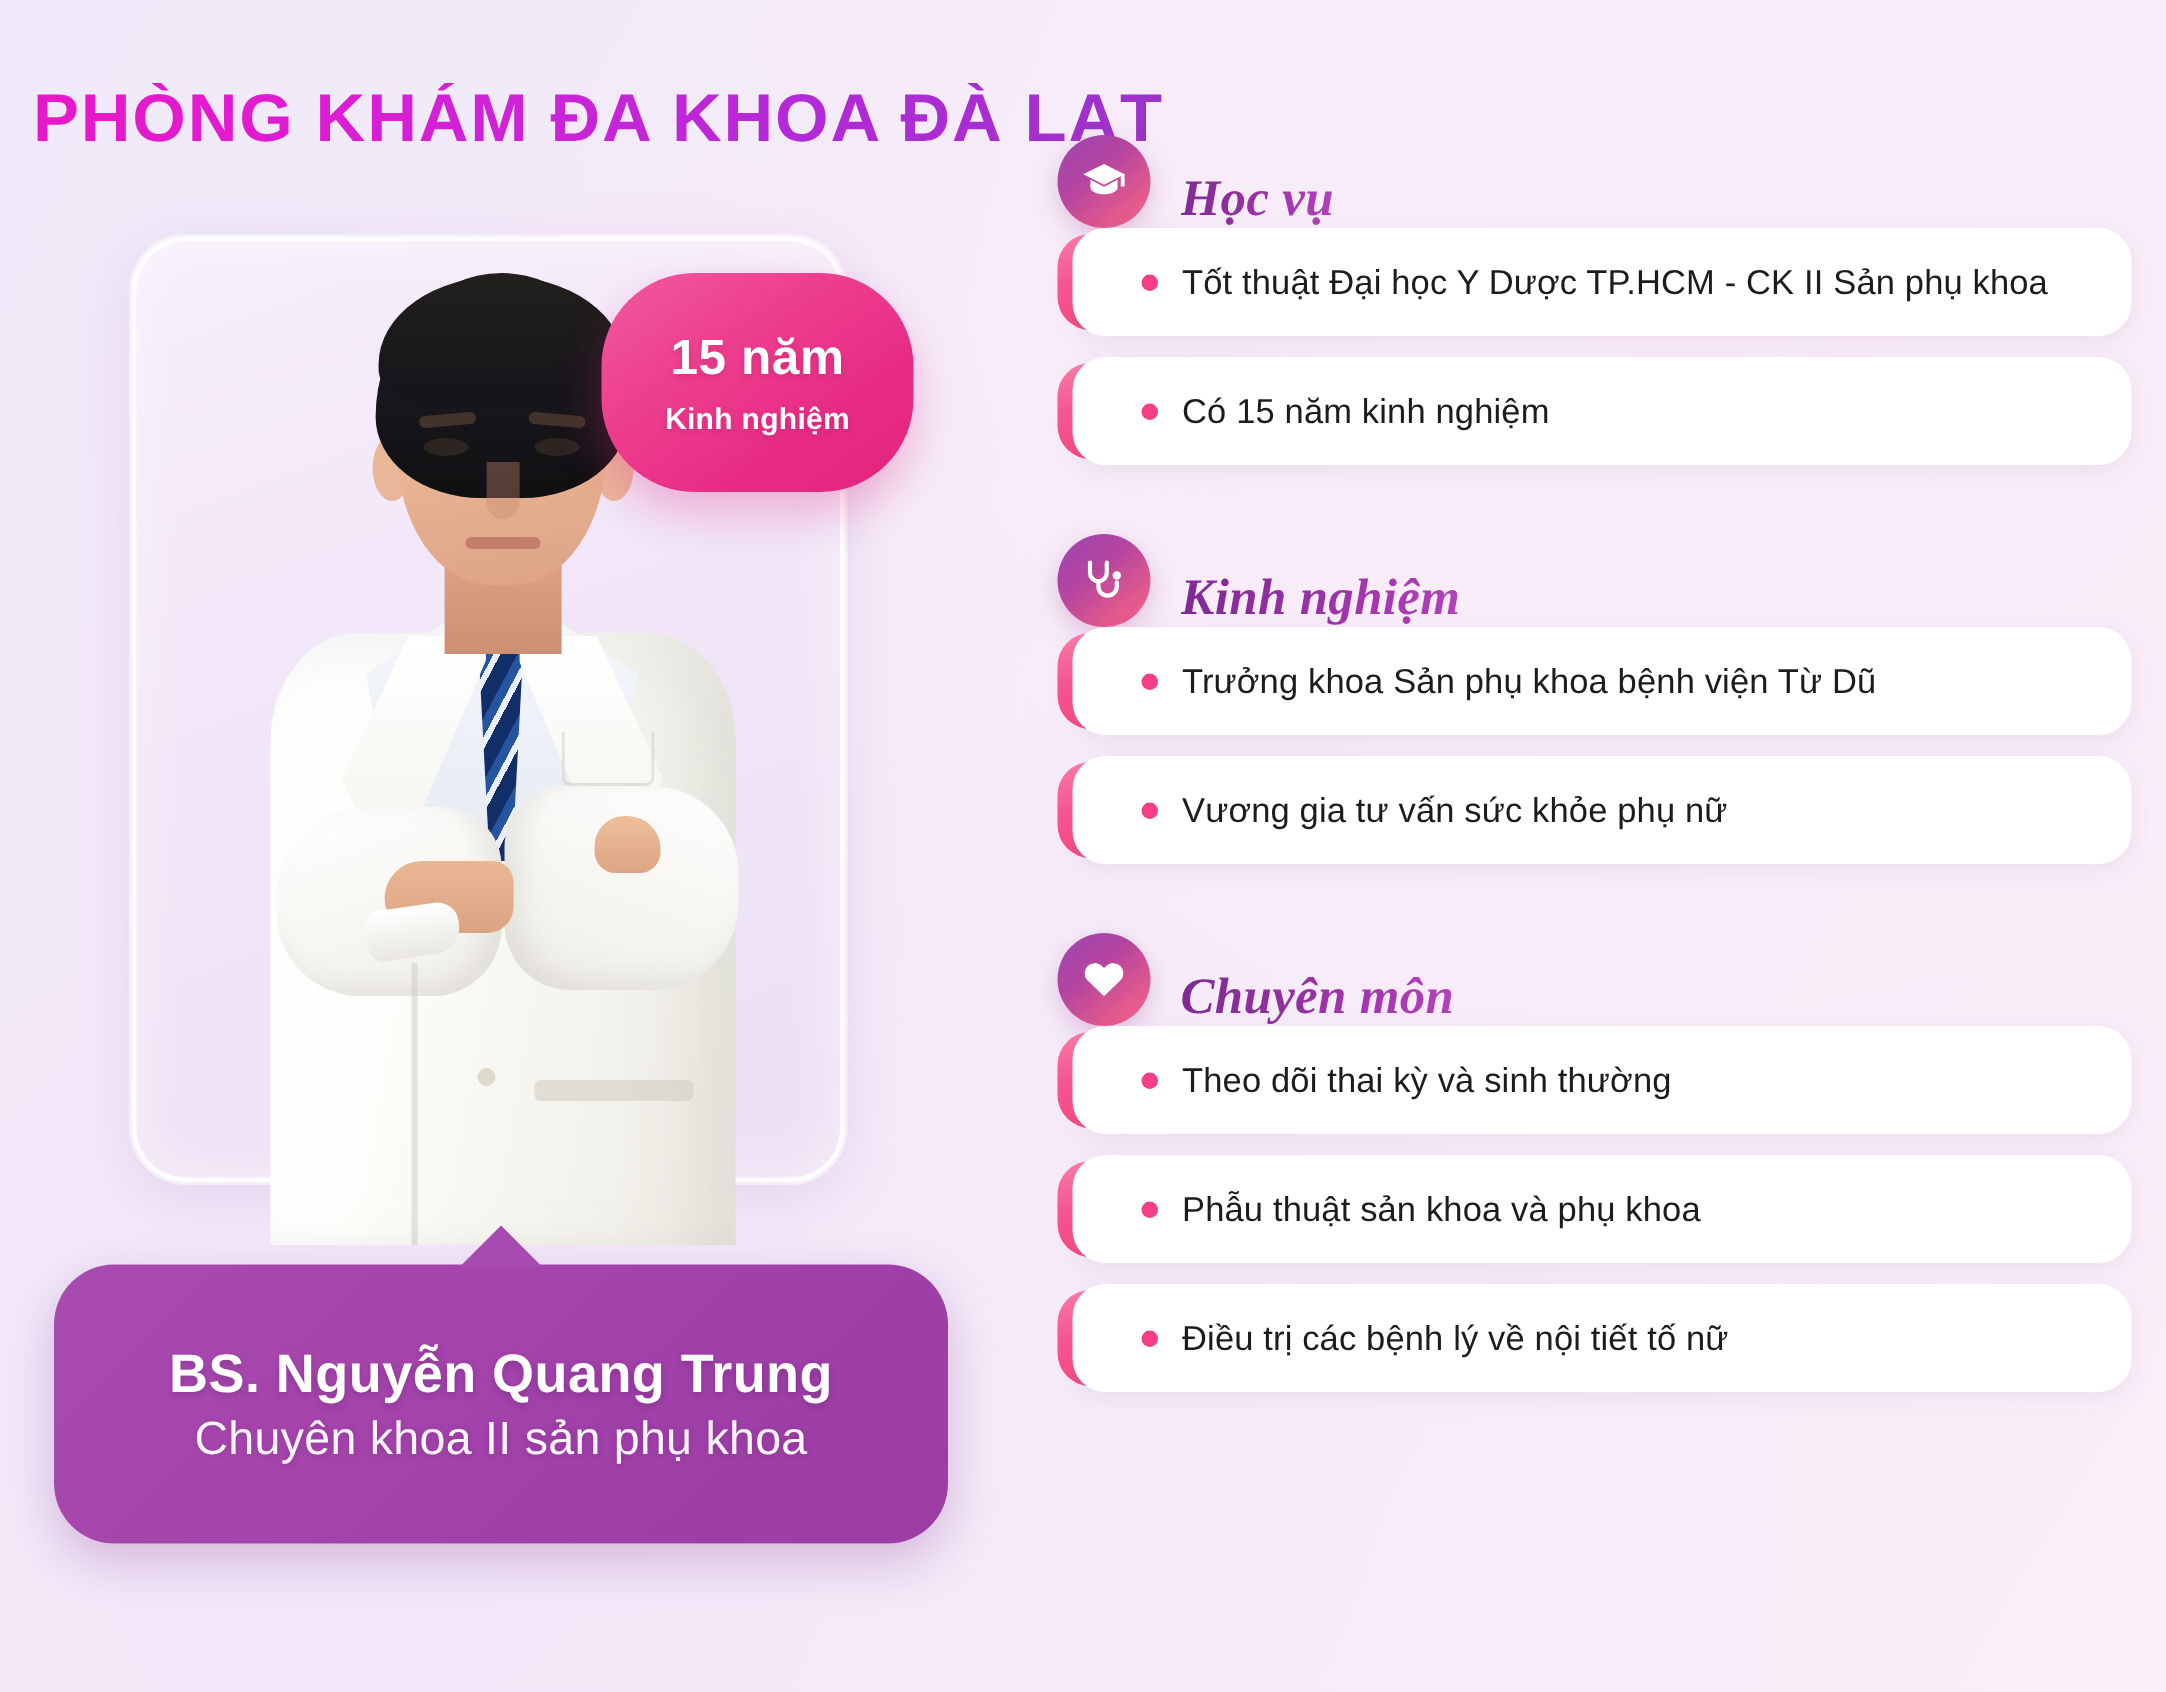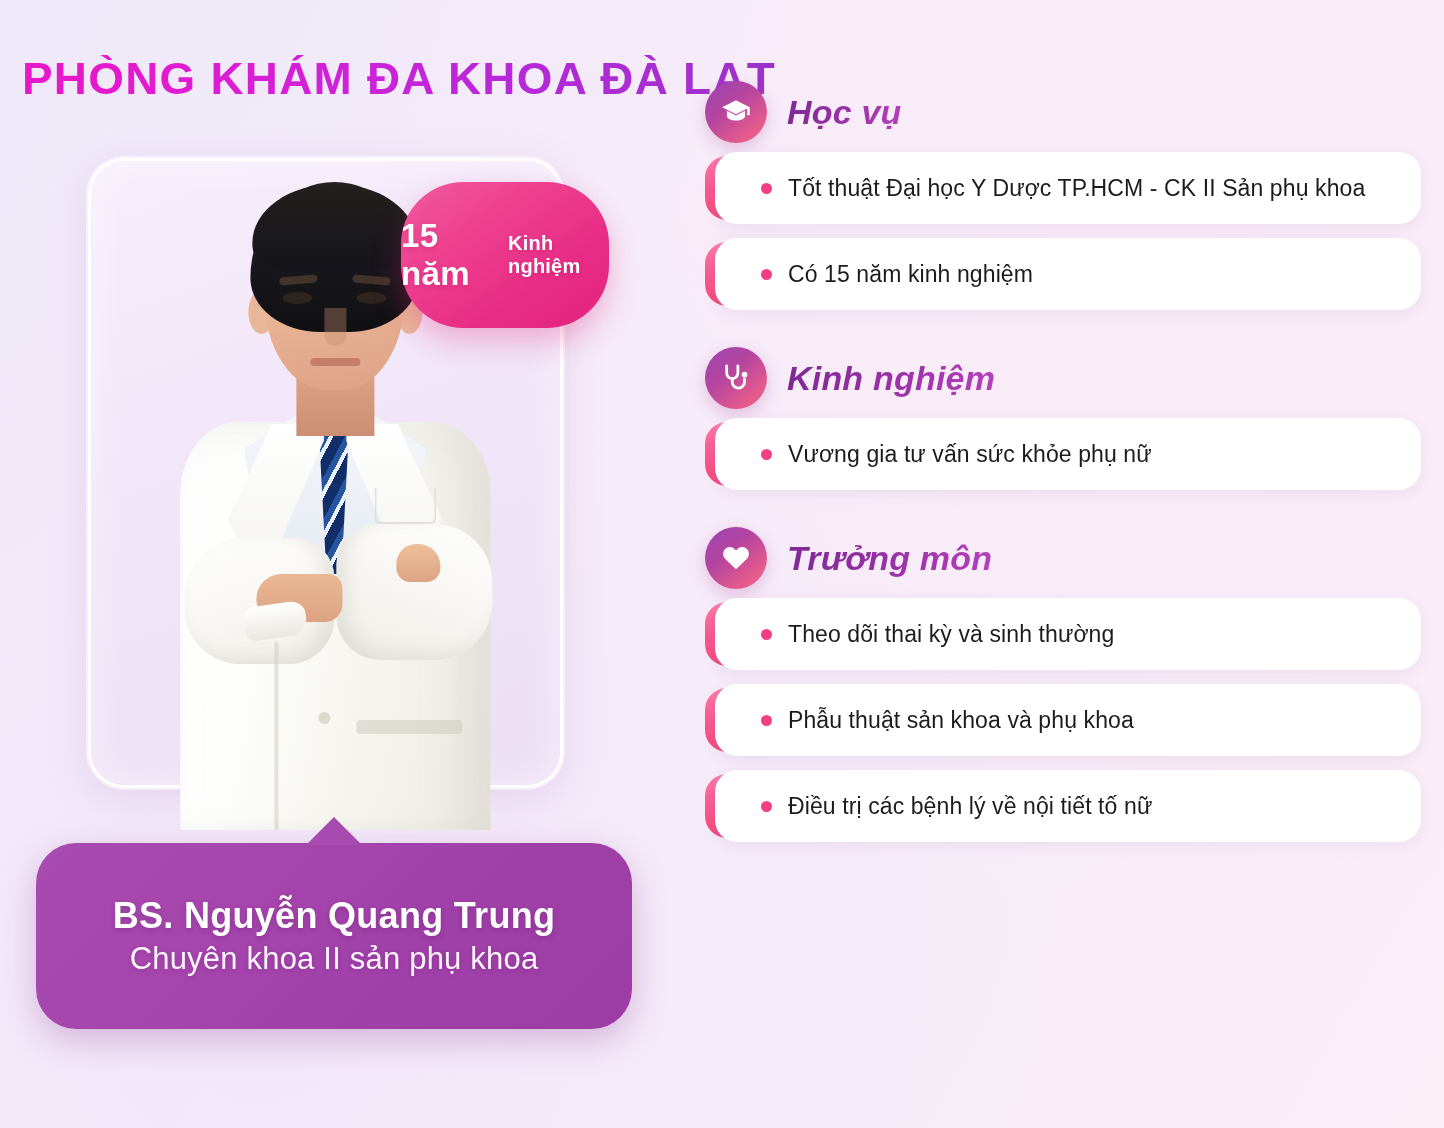--- a/index.html
+++ b/index.html
@@ -227,20 +227,21 @@
   .years-badge {
     position: absolute;
     left: 401px;
     top: 182px;
     width: 208px;
     height: 146px;
     border-radius: 62px;
     background: linear-gradient(145deg, #f05a9e 0%, #ee3f8f 35%, #e82c86 68%, #e4237f 100%);
     box-shadow: 0 14px 30px rgba(226,40,130,0.30);
     display: flex;
+    flex-direction: column;
     align-items: center;
     justify-content: center;
     gap: 12px;
   }
   .years-badge .yb-num {
     color: #ffffff;
     font-size: 33px;
     font-weight: bold;
     letter-spacing: .4px;
     text-shadow: 0 2px 4px rgba(150,10,80,.25);
@@ -298,23 +299,24 @@
     position: absolute;
     left: 705px;
     top: 72px;
     width: 716px;
   }
 
   .section { margin-bottom: 6px; }
 
   .section-head {
     display: flex;
-    align-items: center;
+    align-items: flex-end;
     gap: 20px;
     height: 80px;
+    font-family: Liberation Serif, serif;
   }
   .sec-icon {
     width: 62px;
     height: 62px;
     border-radius: 50%;
     background: linear-gradient(140deg, #9c44b4 0%, #b5459f 40%, #e45a8d 78%, #f2628a 100%);
     box-shadow: 0 6px 16px rgba(170,70,150,0.26);
     display: flex;
     align-items: center;
     justify-content: center;
@@ -473,34 +475,41 @@
             <circle cx="18.4" cy="9.5" r="2.1" fill="#ffffff" stroke="none"></circle>
           </svg>
         </span>
         <span class="sec-title">Kinh nghiệm</span>
       </div>
       <div class="item-list">
         <div class="item">
           <span class="accent"></span>
           <div class="card">
             <span class="bullet"></span>
+            <span class="txt">Trưởng khoa Sản phụ khoa bệnh viện Từ Dũ</span>
+          </div>
+        </div>
+        <div class="item">
+          <span class="accent"></span>
+          <div class="card">
+            <span class="bullet"></span>
             <span class="txt">Vương gia tư vấn sức khỏe phụ nữ</span>
           </div>
         </div>
       </div>
     </div>
 
     <div class="section sec-chuyenmon">
       <div class="section-head">
         <span class="sec-icon">
           <svg viewBox="0 0 24 24" fill="#ffffff" aria-hidden="true">
             <path d="M12 20.4 3.6 12.3a5.1 5.1 0 0 1 7.2-7.2l1.2 1.2 1.2-1.2a5.1 5.1 0 0 1 7.2 7.2z"></path>
           </svg>
         </span>
-        <span class="sec-title">Trưởng môn</span>
+        <span class="sec-title">Chuyên môn</span>
       </div>
       <div class="item-list">
         <div class="item">
           <span class="accent"></span>
           <div class="card">
             <span class="bullet"></span>
             <span class="txt">Theo dõi thai kỳ và sinh thường</span>
           </div>
         </div>
         <div class="item">

